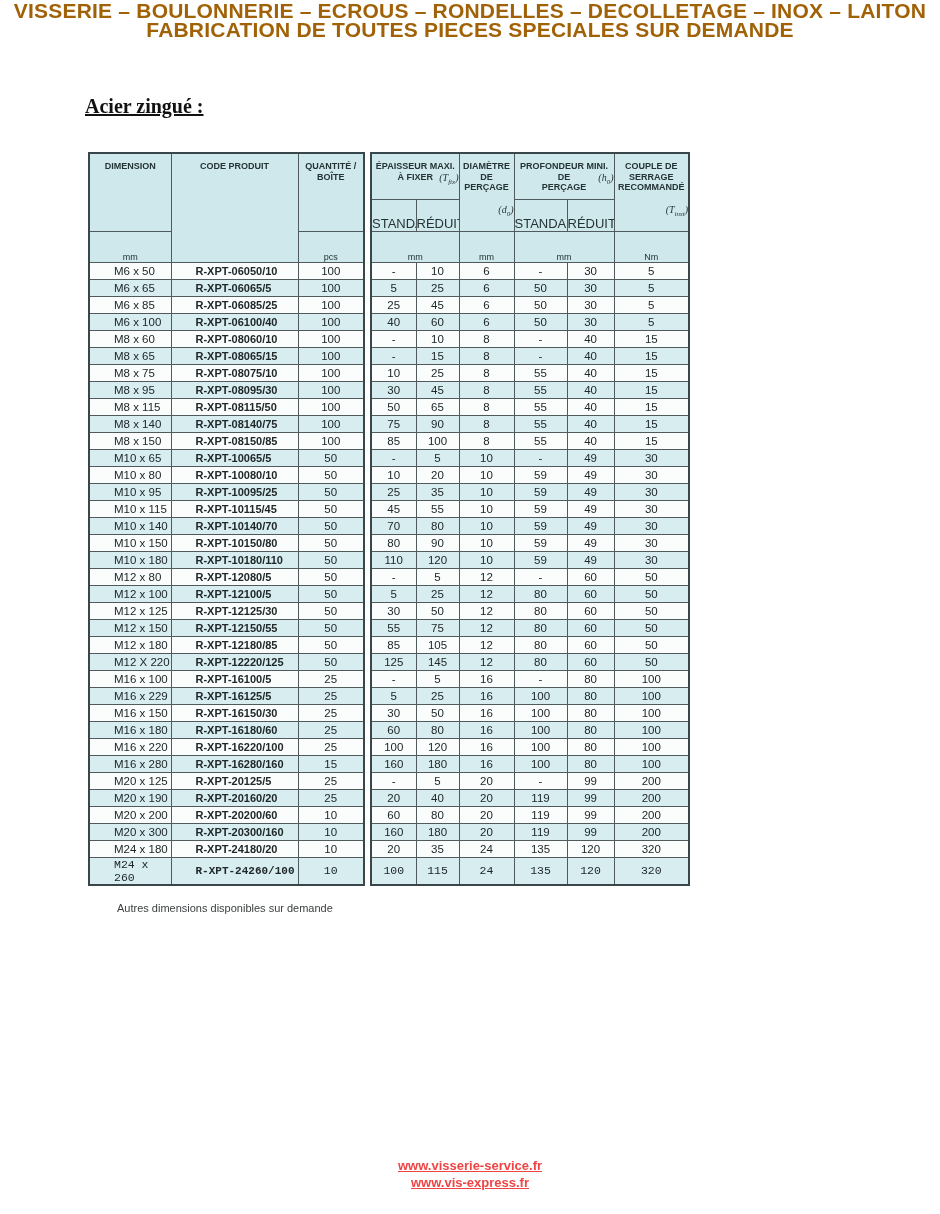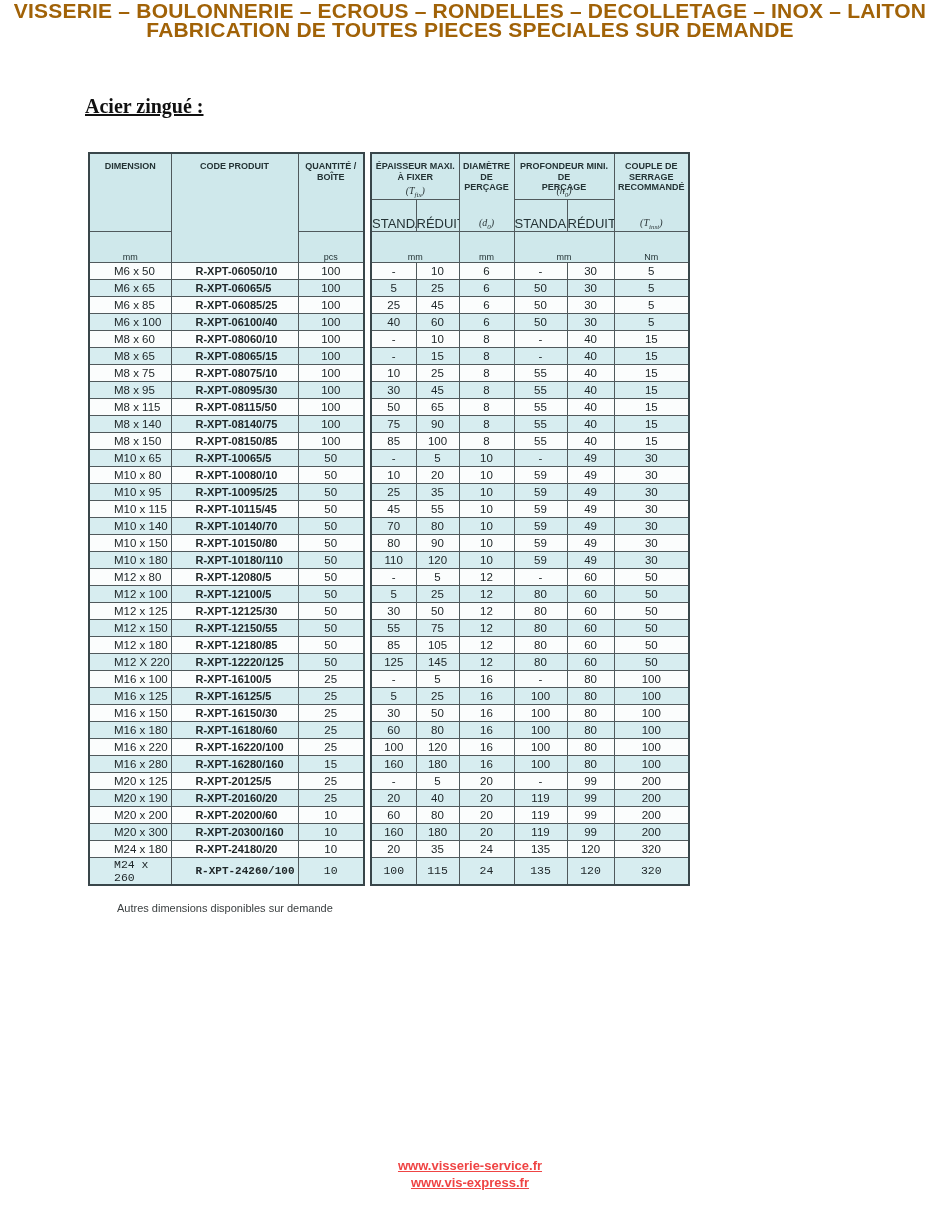--- a/index.html
+++ b/index.html
@@ -25,21 +25,21 @@
     font-size:11.5px; color:#20282a;
   }
   .product-table th, .product-table td {
     border:1px solid #50595c; padding:0; text-align:center; overflow:hidden;
   }
   
   thead th { background:#cfe8eb; font-size:9px; font-weight:700; vertical-align:top; color:#243335; }
   thead tr.hrow1 th { padding-top:7px; position:relative; }
   thead .lbl { white-space:pre-line; line-height:10.5px; display:block; }
   .sym {
-    position:absolute; bottom:3px; left:0; right:0; text-align:center;
+    position:absolute; bottom:16px; left:0; right:0; text-align:right;
     font-family:"Liberation Serif", serif; font-style:italic; font-weight:400;
     font-size:10px; color:#2a3537;
   }
   .sym sub { font-size:7px; line-height:0; }
   thead tr.hrow2 th { font-size:13px; font-weight:400; padding-top:16px; height:18px; }
   thead tr.hrow3 th { font-size:9px; font-weight:400; padding-top:20px; height:19px; }
   
   .sp { border-top:none !important; border-bottom:none !important; background:#ffffff !important; }
   
   .bL { border-left:2px solid #39464a !important; }
@@ -431,21 +431,21 @@
           <td class="qty bR">25</td>
           <td class="sp"></td>
           <td class="std bL">-</td>
           <td class="red">5</td>
           <td class="dia">16</td>
           <td class="pstd">-</td>
           <td class="pred">80</td>
           <td class="cpl bR">100</td>
         </tr>
         <tr class="alt">
-          <td class="dim bL">M16 x 125</td>
+          <td class="dim bL">M16 x 229</td>
           <td class="code">R-XPT-16125/5</td>
           <td class="qty bR">25</td>
           <td class="sp"></td>
           <td class="std bL">5</td>
           <td class="red">25</td>
           <td class="dia">16</td>
           <td class="pstd">100</td>
           <td class="pred">80</td>
           <td class="cpl bR">100</td>
         </tr>

